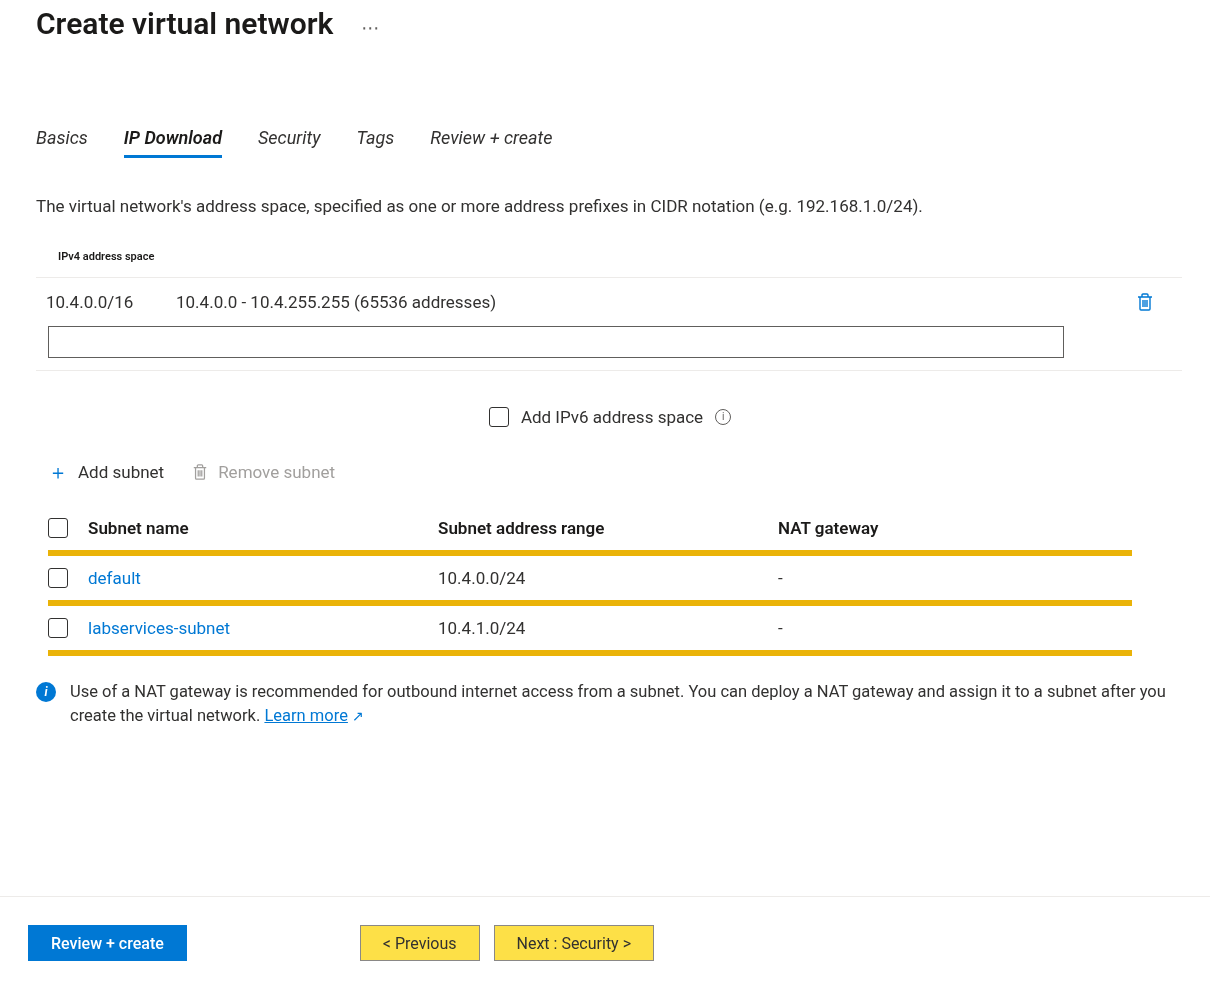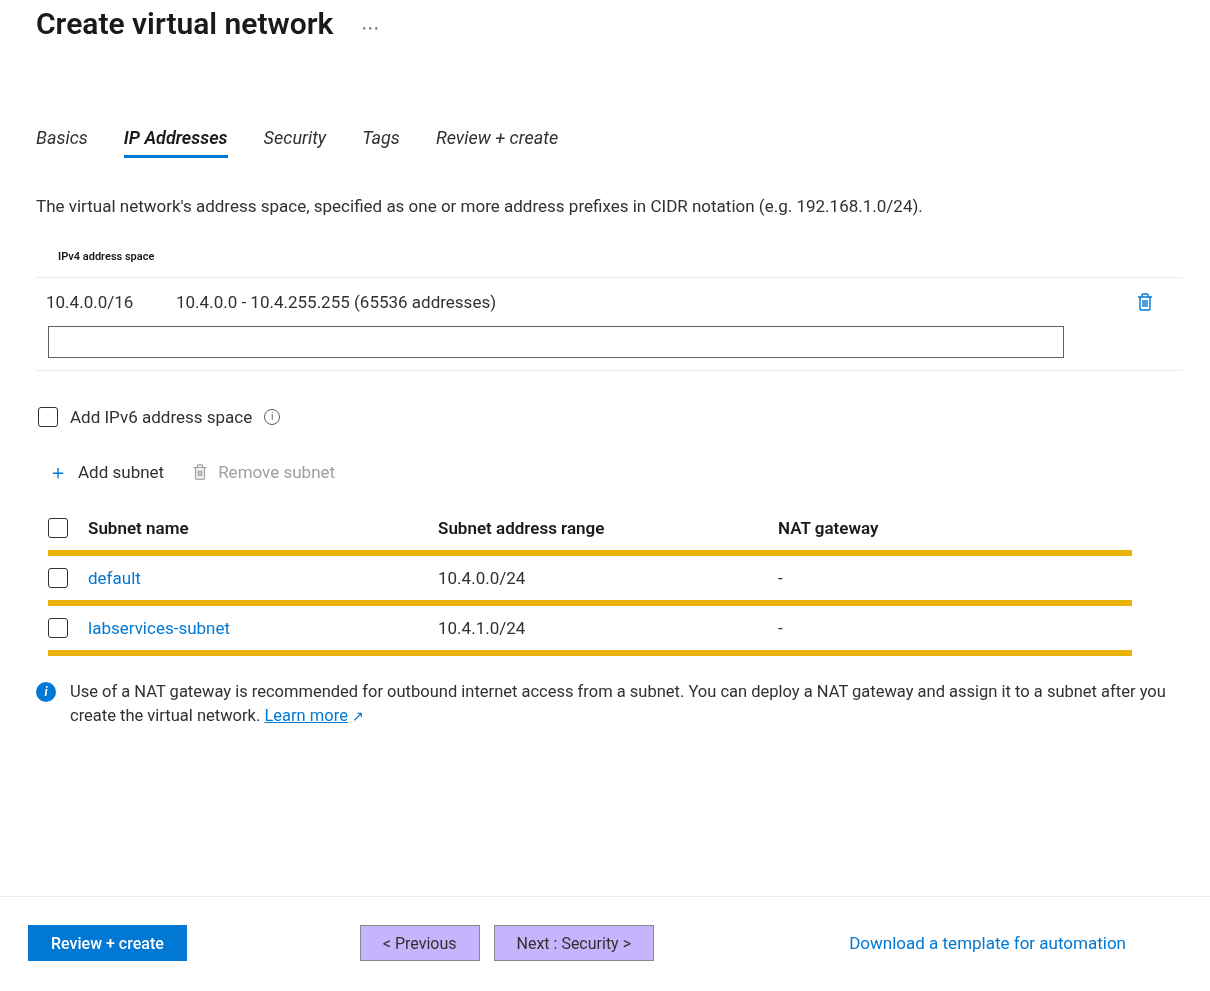--- a/index.html
+++ b/index.html
@@ -87,20 +87,21 @@
       border: 1px solid #605e5c;
       padding: 4px 8px;
       font-size: 14px;
       outline: none;
     }
     .ipv6-row {
       display: flex;
       align-items: center;
       gap: 12px;
       margin: 36px 0 32px 2px;
+      justify-content: center;
     }
     .checkbox {
       width: 20px;
       height: 20px;
       border: 1px solid #323130;
       border-radius: 3px;
       background: #ffffff;
       display: inline-block;
       flex-shrink: 0;
       cursor: pointer;
@@ -212,21 +213,21 @@
       padding: 28px 34px 30px 28px;
       display: flex;
       align-items: center;
       gap: 14px;
     }
     .btn {
       height: 36px;
       padding: 0 22px;
       font-size: 16px;
       border: 1px solid #8a8886;
-      background: #c4b5fd;
+      background: #fde047;
       color: #323130;
       cursor: pointer;
       font-family: inherit;
     }
     .btn-primary {
       background: #0078d4;
       border-color: #0078d4;
       color: #ffffff;
       font-weight: 500;
     }
@@ -244,21 +245,21 @@
 <body>
 
 <div class="content">
   <div class="page-header">
     <h1 class="page-title">Create virtual network</h1>
     <span class="more-icon">⋯</span>
   </div>
 
   <div class="tabs">
     <div class="tab">Basics</div>
-    <div class="tab active">IP Addresses</div>
+    <div class="tab active">IP Download</div>
     <div class="tab">Security</div>
     <div class="tab">Tags</div>
     <div class="tab">Review + create</div>
   </div>
 
   <p class="description">The virtual network's address space, specified as one or more address prefixes in CIDR notation (e.g. 192.168.1.0/24).</p>
 
   <div class="section-header">IPv4 address space</div>
 
   <div class="addr-row">
@@ -336,14 +337,13 @@
       <span class="external-icon"> ↗</span>
     </div>
   </div>
 </div>
 
 <div class="footer">
   <button class="btn btn-primary">Review + create</button>
   <div class="footer-spacer"></div>
   <button class="btn">&lt; Previous</button>
   <button class="btn">Next : Security &gt;</button>
-  <span class="footer-link">Download a template for automation</span>
 </div>
 
 </body></html>

